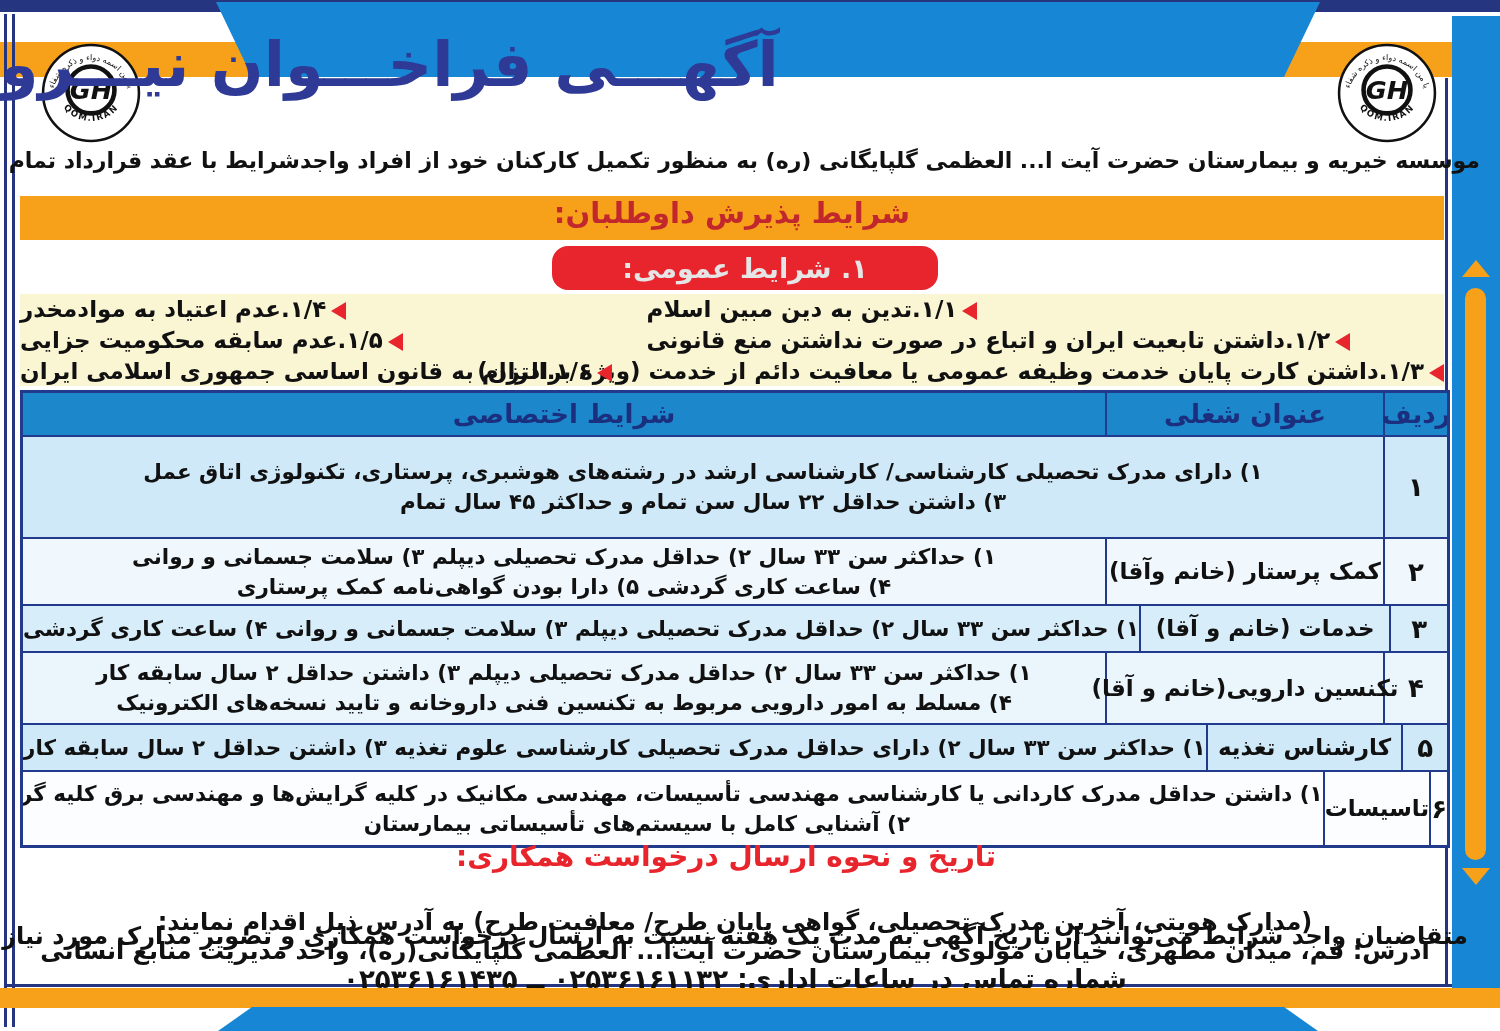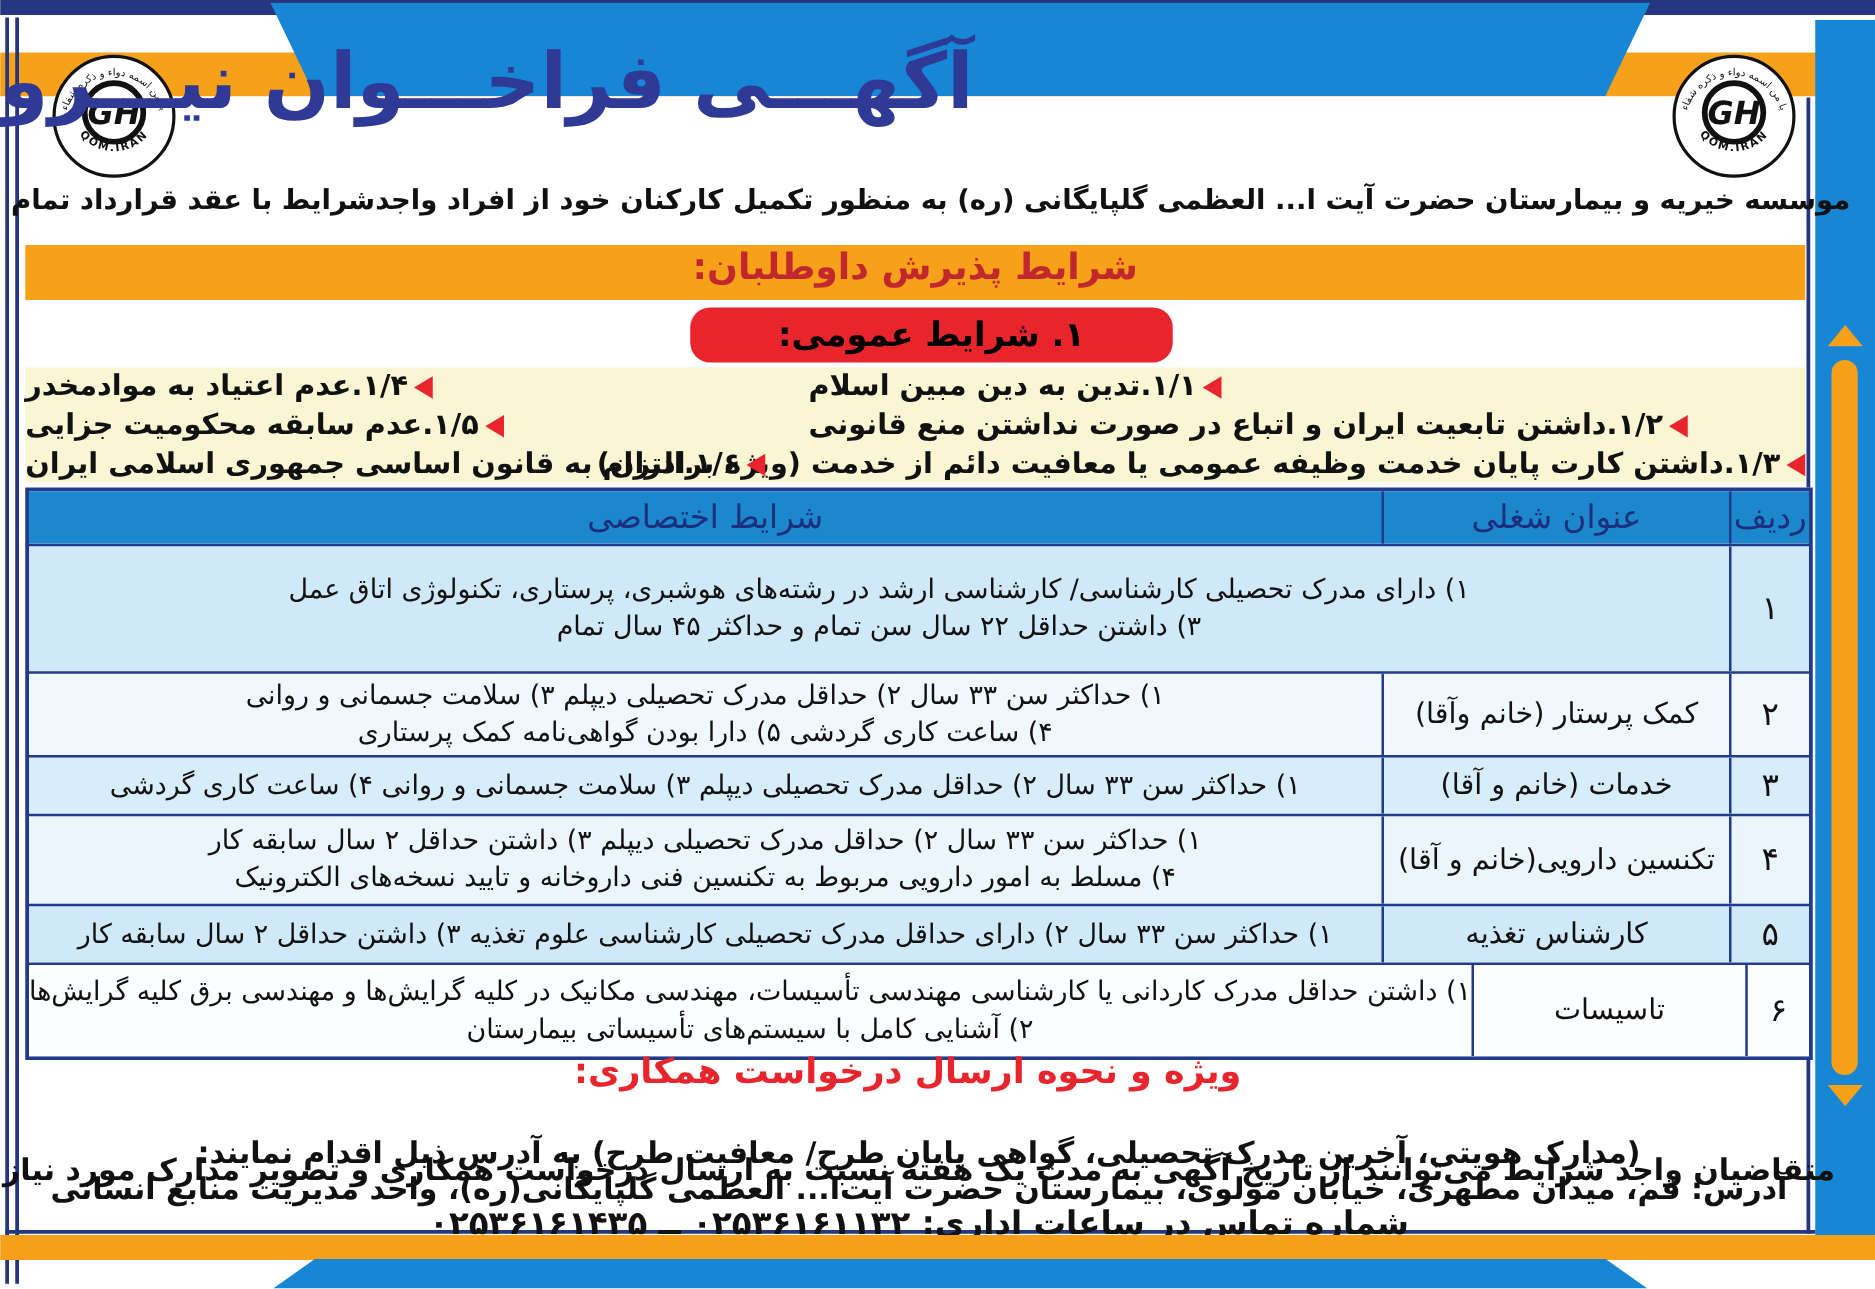--- a/index.html
+++ b/index.html
@@ -34,38 +34,38 @@
     font-size:62px;font-weight:bold;color:#2e3a96;letter-spacing:1px;white-space:nowrap;}
   .intro{position:absolute;top:148px;left:8px;right:20px;text-align:center;
     font-size:22px;font-weight:bold;white-space:nowrap;}
   
   .content-x{left:20px;width:1424px;}
   .admission-bar{position:absolute;top:196px;height:44px;background:#f7a11a;
     display:flex;justify-content:center;}
   .admission-bar span{font-size:29px;font-weight:bold;color:#c1272d;}
   .general-pill{position:absolute;top:246px;left:552px;width:386px;height:44px;background:#e8252c;
     border-radius:16px;display:flex;align-items:center;justify-content:center;}
-  .general-pill span{font-size:27px;font-weight:bold;color:#000000;}
+  .general-pill span{font-size:27px;font-weight:bold;color:#e5e5e5;}
   
   .yellow-box{position:absolute;top:294px;height:92px;background:#faf5d3;
     display:flex;flex-direction:row;}
   .cond-col{display:flex;flex-direction:column;justify-content:center;gap:3px;}
   .cond-col.rcol{width:56%;padding-left:10px;}
   .cond-col.lcol{width:44%;}
   .cond-item{font-size:23px;font-weight:bold;text-align:left;white-space:nowrap;line-height:28px;}
   .tri{display:inline-block;width:0;height:0;vertical-align:middle;margin-left:5px;
     border-top:9px solid transparent;border-bottom:9px solid transparent;border-right:15px solid #e8252c;}
   
   .jobs{position:absolute;top:390px;border:3px solid #223a8c;background:#fff;}
   .trow{display:flex;flex-direction:row;overflow:hidden;}
   .trow.head{height:42px;background:#1d87cc;}
   .trow.head .cell{color:#1b2f7e;font-size:26px;}
   .trow.body{border-top:2px solid #223a8c;}
   .cell{display:flex;flex-direction:column;align-items:center;justify-content:center;
-    font-weight:normal;text-align:center;}
+    font-weight:bold;text-align:center;}
   .c-rank{width:62px;border-left:2px solid #223a8c;font-size:26px;}
   .c-title{width:276px;border-left:2px solid #223a8c;font-size:23px;line-height:31px;}
   .c-cond{flex:1;font-size:21.5px;line-height:30px;}
   .c-cond div,.c-title div{white-space:nowrap;}
   .r1{height:100px;background:#cfe9f8;}
   .r2{height:65px;background:#f0f8fd;}
   .r3{height:45px;background:#d7edf9;}
   .r4{height:70px;background:#eaf5fc;}
   .r5{height:45px;background:#cfe9f8;}
   .r6{height:73px;background:#fbfdfe;}
@@ -209,21 +209,21 @@
       <div class="cell c-title">
         <div>تاسیسات</div>
       </div>
       <div class="cell c-cond">
         <div>۱) داشتن حداقل مدرک کاردانی یا کارشناسی مهندسی تأسیسات، مهندسی مکانیک در کلیه گرایش‌ها و مهندسی برق کلیه گرایش‌ها</div>
         <div>۲) آشنایی کامل با سیستم‌های تأسیساتی بیمارستان</div>
       </div>
     </div>
   </div>
 
-  <div class="f-heading">ویژه و نحوه ارسال درخواست همکاری:</div>
+  <div class="f-heading">تاریخ و نحوه ارسال درخواست همکاری:</div>
   <div class="f-line f1">متقاضیان واجد شرایط می‌توانند از تاریخ آگهی به مدت یک هفته نسبت به ارسال درخواست همکاری و تصویر مدارک مورد نیاز</div>
   <div class="f-line f2">(مدارک هویتی، آخرین مدرک تحصیلی، گواهی پایان طرح/ معافیت طرح) به آدرس ذیل اقدام نمایند:</div>
   <div class="f-line f3">آدرس: قم، میدان مطهری، خیابان مولوی، بیمارستان حضرت آیت‌ا... العظمی گلپایگانی(ره)، واحد مدیریت منابع انسانی</div>
   <div class="f-line f4">
     <span>شماره تماس در ساعات اداری:</span>
     <span>۰۲۵۳۶۱۶۱۱۳۲ ــ ۰۲۵۳۶۱۶۱۴۳۵</span>
   </div>
 
   <div class="bot-orange"></div>
   <div class="bot-trap"></div>

